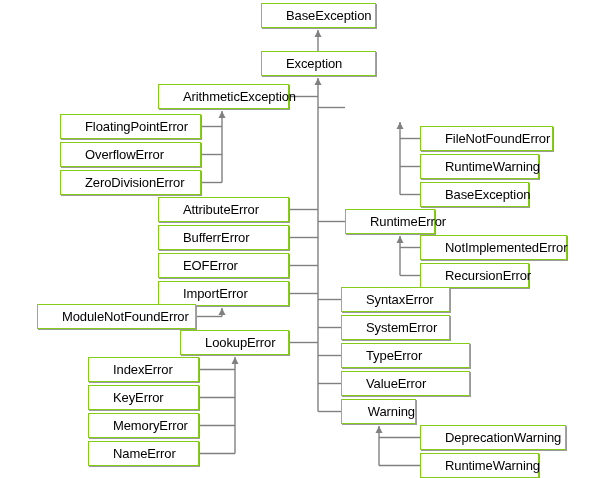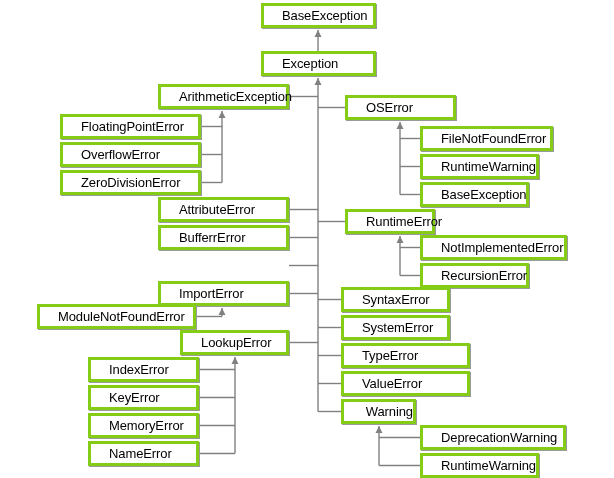--- a/index.html
+++ b/index.html
@@ -21,25 +21,25 @@
     left: 0;
     top: 0;
     width: 614px;
     height: 478px;
     pointer-events: none;
   }
   .node {
     position: absolute;
     box-sizing: border-box;
     background: #ffffff;
-    border: 3px solid #84cc16;
+    border: 1px solid #84cc16;
     box-shadow: 1px 1px 0 0 #9a9a9a;
     display: flex;
     align-items: center;
-    padding-left: 18px;
+    padding-left: 24px;
     font-size: 13px;
     line-height: 1;
     color: #000000;
     white-space: nowrap;
     letter-spacing: -0.1px;
   }
   .node-label {
     display: block;
   }
 </style>
@@ -110,43 +110,43 @@
     </div>
     <div class="node" style="left: 60px; top: 170px; width: 141px; height: 25px;">
       <span class="node-label">ZeroDivisionError</span>
     </div>
     <div class="node" style="left: 158px; top: 197px; width: 131px; height: 25px; align-items: center;">
       <span class="node-label">AttributeError</span>
     </div>
     <div class="node" style="left: 158px; top: 225px; width: 131px; height: 25px;">
       <span class="node-label">BufferrError</span>
     </div>
+    <div class="node" style="left: 158px; top: 253px; width: 131px; height: 25px;">
+      <span class="node-label">EOFError</span>
+    </div>
     <div class="node" style="left: 158px; top: 281px; width: 131px; height: 25px;">
       <span class="node-label">ImportError</span>
     </div>
     <div class="node" style="left: 37px; top: 304px; width: 159px; height: 25px;">
       <span class="node-label">ModuleNotFoundError</span>
     </div>
     <div class="node" style="left: 180px; top: 330px; width: 109px; height: 25px;">
       <span class="node-label">LookupError</span>
     </div>
     <div class="node" style="left: 88px; top: 357px; width: 111px; height: 25px;">
       <span class="node-label">IndexError</span>
     </div>
     <div class="node" style="left: 88px; top: 385px; width: 111px; height: 25px;">
       <span class="node-label">KeyError</span>
     </div>
     <div class="node" style="left: 88px; top: 413px; width: 111px; height: 25px;">
       <span class="node-label">MemoryError</span>
     </div>
     <div class="node" style="left: 88px; top: 441px; width: 111px; height: 25px;">
       <span class="node-label">NameError</span>
-    </div>
-    <div class="node" style="left: 345px; top: 95px; width: 111px; height: 25px;">
-      <span class="node-label">OSError</span>
     </div>
     <div class="node" style="left: 420px; top: 126px; width: 133px; height: 25px;">
       <span class="node-label">FileNotFoundError</span>
     </div>
     <div class="node" style="left: 420px; top: 154px; width: 119px; height: 25px;">
       <span class="node-label">RuntimeWarning</span>
     </div>
     <div class="node" style="left: 420px; top: 182px; width: 109px; height: 25px;">
       <span class="node-label">BaseException</span>
     </div>

